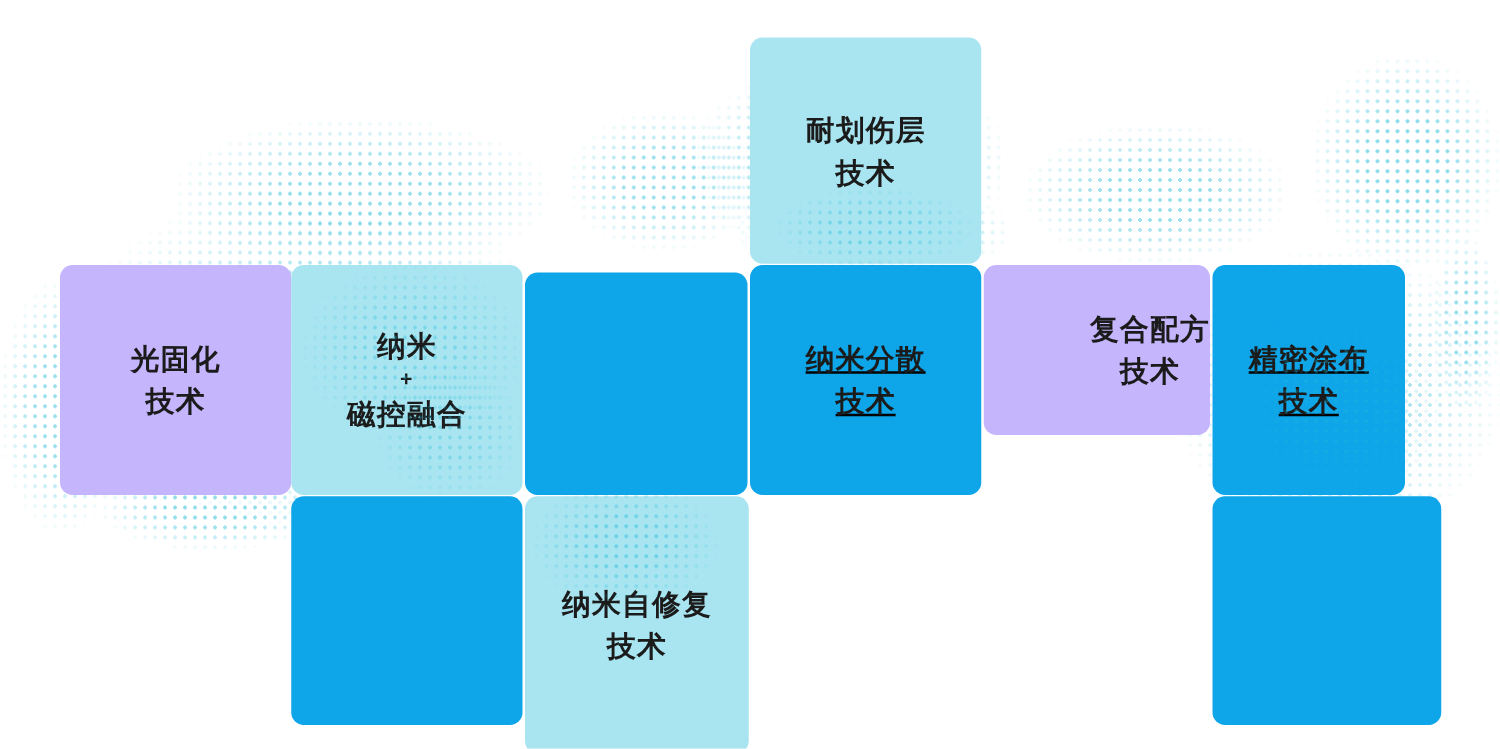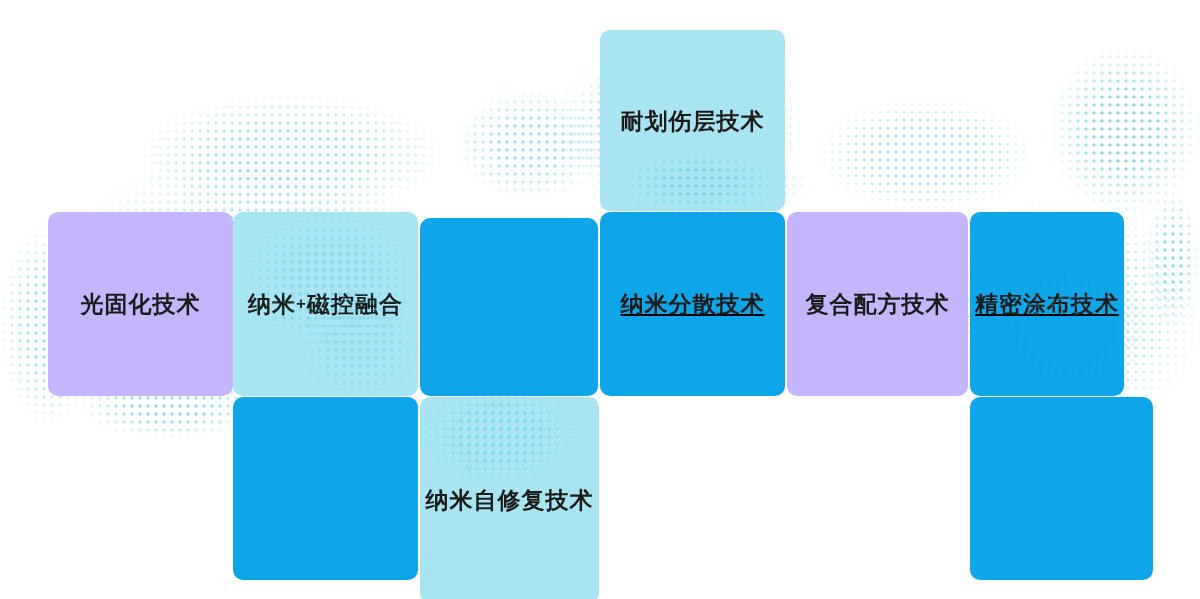--- a/index.html
+++ b/index.html
@@ -37,21 +37,21 @@
     align-items: center;
     justify-content: center;
     text-align: center;
   }
   .tile.dark  { background: #c4b5fd; }
   .tile.light { background: #a9e5f1; }
   .tile.gray  { background: #0ea5e9; text-decoration: underline; }
 
   .tile-label {
     display: flex;
-    flex-direction: row;
+    flex-direction: column;
     align-items: center;
     justify-content: center;
     color: #1b1b1b;
     font-weight: 700;
     font-size: 23px;
     line-height: 34px;
     letter-spacing: 1px;
   }
   .tile-label .line { display: block; }
   .tile-label .line.plus {
@@ -59,21 +59,21 @@
     line-height: 20px;
     font-weight: 700;
   }
 
   
   .pos-r0-c4 { left: 600px; top:  30px; width: 185px; height: 181px; }
   .pos-r1-c1 { left:  48px; top: 212px; width: 185px; height: 184px; }
   .pos-r1-c2 { left: 233px; top: 212px; width: 185px; height: 184px; }
   .pos-r1-c3 { left: 420px; top: 218px; width: 178px; height: 178px; }
   .pos-r1-c4 { left: 600px; top: 212px; width: 185px; height: 184px; }
-  .pos-r1-c5 { left: 787px; top: 212px; width: 181px; height: 184px; }
+  .pos-r1-c5 { left: 787px; top: 212px; width: 181px; height: 136px; justify-content: flex-end; }
   .pos-r1-c6 { left: 970px; top: 212px; width: 154px; height: 184px; }
   .pos-r2-c2 { left: 233px; top: 397px; width: 185px; height: 183px; }
   .pos-r2-c3 { left: 420px; top: 397px; width: 179px; height: 206px; }
   .pos-r2-c6 { left: 970px; top: 397px; width: 183px; height: 183px; }
 </style>
 </head>
 <body>
 
 <div id="stage">
 

